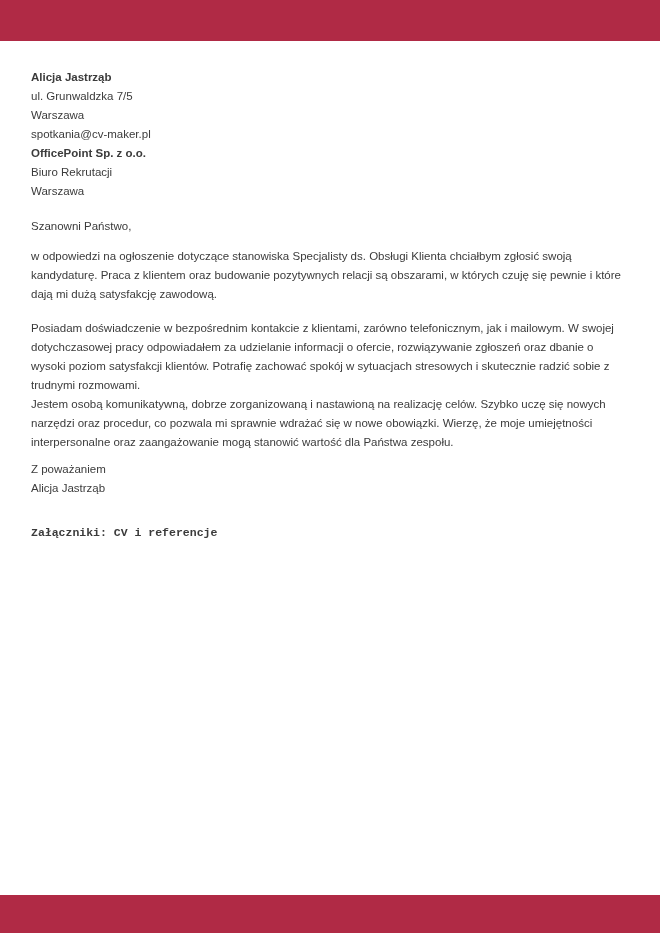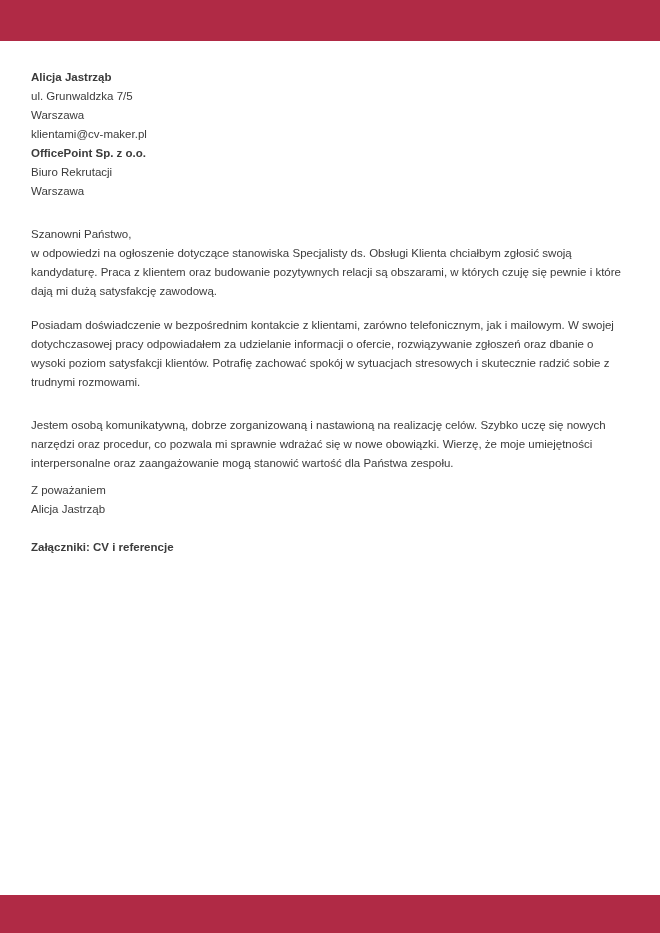--- a/index.html
+++ b/index.html
@@ -26,39 +26,39 @@
     padding: 27px 31px 0 31px;
     color: #3b3b3b;
     font-size: 11.5px;
     line-height: 19px;
   }
   .block { margin: 0; }
   .bold { font-weight: 700; }
   .sender-block div, .recipient-block div, .closing-block div { white-space: nowrap; }
   .recipient-block { }
   .date-line { margin-top: 28px; }
-  .salutation { margin-top: 24px; }
-  .para { text-align: left; }
+  .salutation { margin-top: 16px; }
+  .para { margin-top: 11px; text-align: left; }
   .para.p2 { margin-top: 15px; }
-  .para.p3 { margin-top: 24px; }
+  .para.p3 { margin-top: 0; }
   .closing-block { margin-top: 8px; }
-  .attachments { margin-top: 19px; font-weight: 700; }
+  .attachments { margin-top: 25px; font-weight: 700; font-family: Liberation Mono, monospace; }
 </style>
 </head>
 <body>
 
 <div class="accent-bar top"></div>
 
 <div class="page-content">
 
   <div class="block sender-block">
     <div class="bold">Alicja Jastrząb</div>
     <div>ul. Grunwaldzka 7/5</div>
     <div>Warszawa</div>
-    <div>klientami@cv-maker.pl</div>
+    <div>spotkania@cv-maker.pl</div>
   </div>
 
   <div class="block recipient-block">
     <div class="bold">OfficePoint Sp. z o.o.</div>
     <div>Biuro Rekrutacji</div>
     <div>Warszawa</div>
   </div>
 
 
   <div class="block salutation">Szanowni Państwo,</div>

